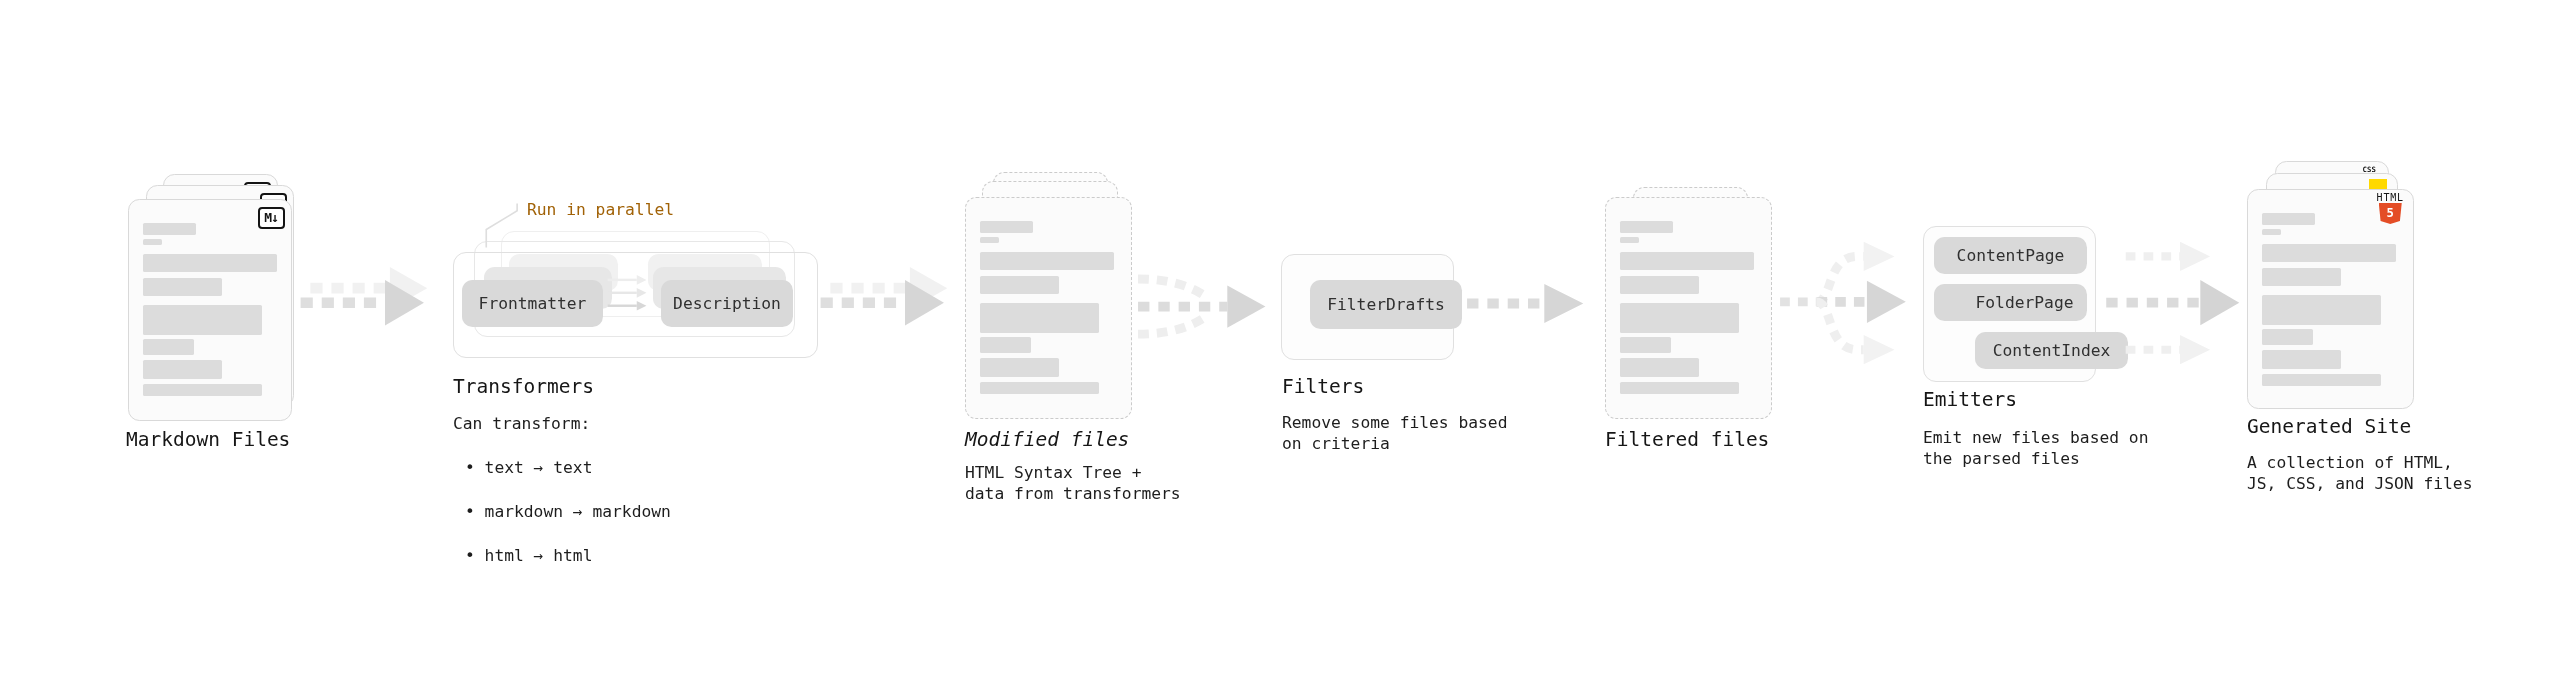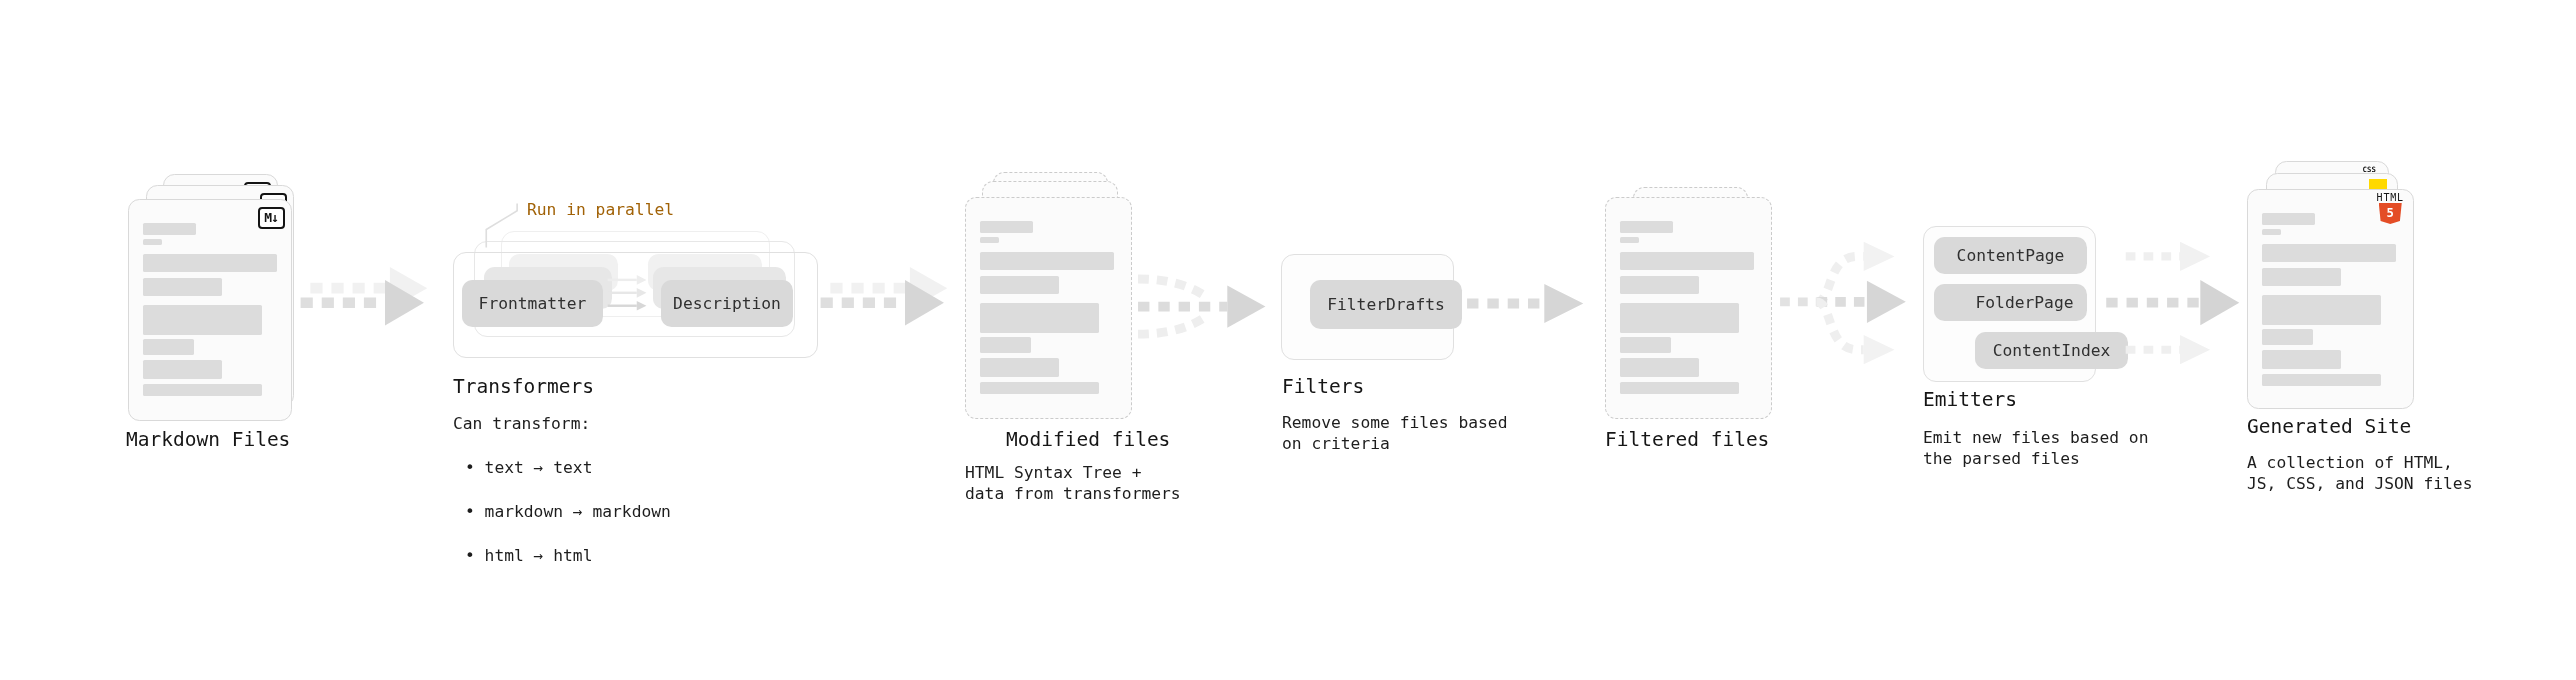--- a/index.html
+++ b/index.html
@@ -125,21 +125,21 @@
           <div class="bar" style="width: 53px; height: 12.2px; margin-bottom: 4.1px;"></div>
           <div class="bar" style="width: 18.7px; height: 5.7px; margin-bottom: 9px;"></div>
           <div class="bar" style="width: 134px; height: 18px; margin-bottom: 6.5px;"></div>
           <div class="bar" style="width: 79px; height: 18px; margin-bottom: 8.1px;"></div>
           <div class="bar" style="width: 119px; height: 30px; margin-bottom: 4.9px;"></div>
           <div class="bar" style="width: 51px; height: 15.4px; margin-bottom: 4.9px;"></div>
           <div class="bar" style="width: 79px; height: 19.5px; margin-bottom: 4.9px;"></div>
           <div class="bar" style="width: 119px; height: 12.2px; margin-bottom: 0px;"></div>
         </div>
     </div>
-    <div class="stage-label" style="left:1006px;top:428px;">Modified files</div>
+    <div class="stage-label" style="left:965px;top:428px;font-style:italic;">Modified files</div>
     <div class="stage-sub" style="left:965px;top:462px;">HTML Syntax Tree +
 data from transformers</div>
   </div>
 
   <svg class="arrow" style="left:1134px;top:260px;" width="142" height="98" viewBox="0 0 175 120">
     <path d="M5,23 Q60,23 92,47" fill="none" stroke="#eeeeee" stroke-width="11" stroke-dasharray="13 10"></path>
     <path d="M5,91 Q60,91 92,67" fill="none" stroke="#eeeeee" stroke-width="11" stroke-dasharray="13 10"></path>
     <line x1="5" y1="57" x2="115" y2="57" stroke="#dcdcdc" stroke-width="12" stroke-dasharray="14 11"></line>
     <polygon points="115,31 162,57 115,83" fill="#d6d6d6"></polygon>
   </svg>

